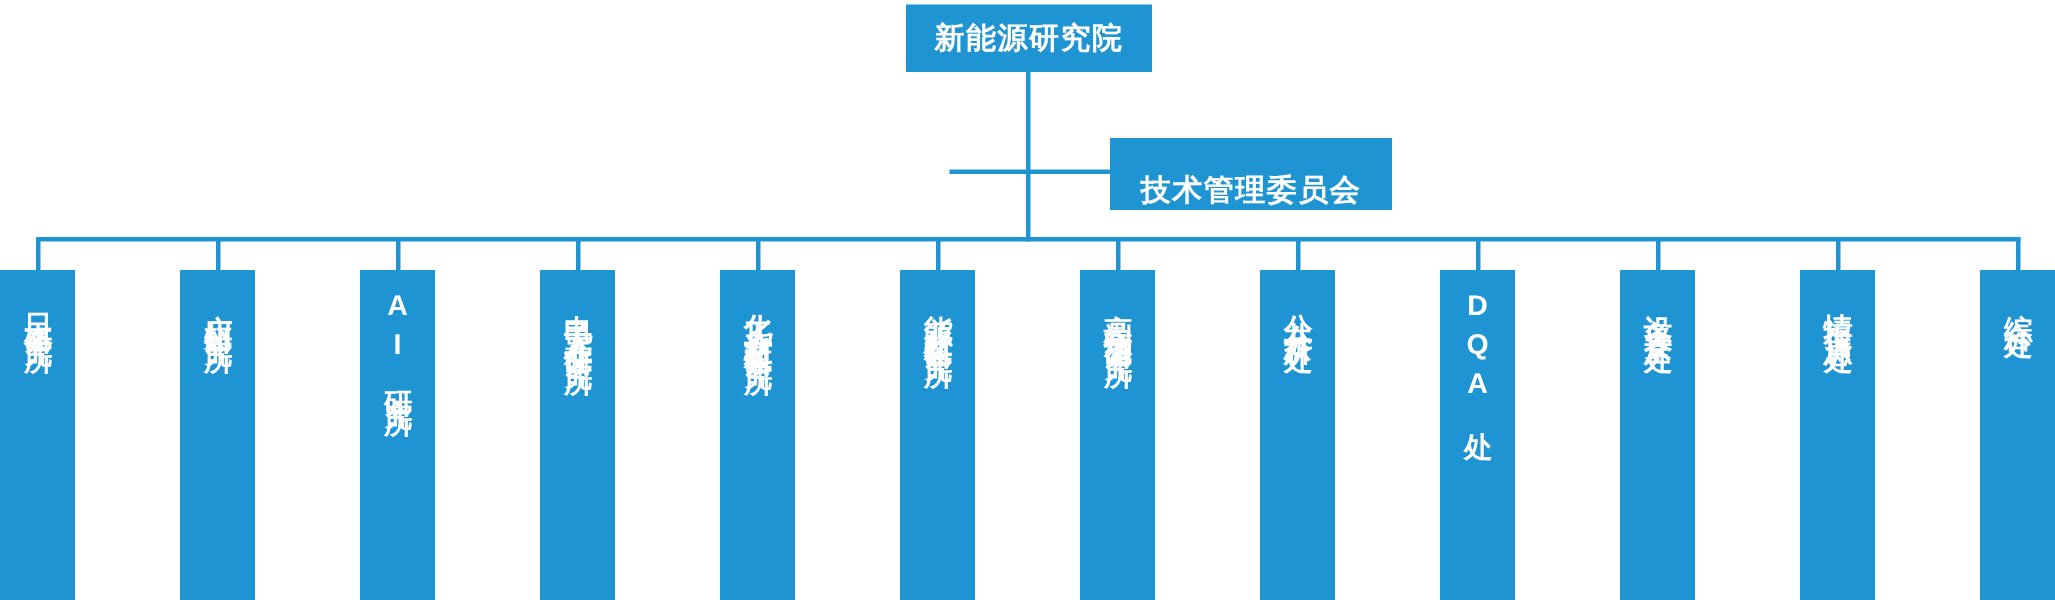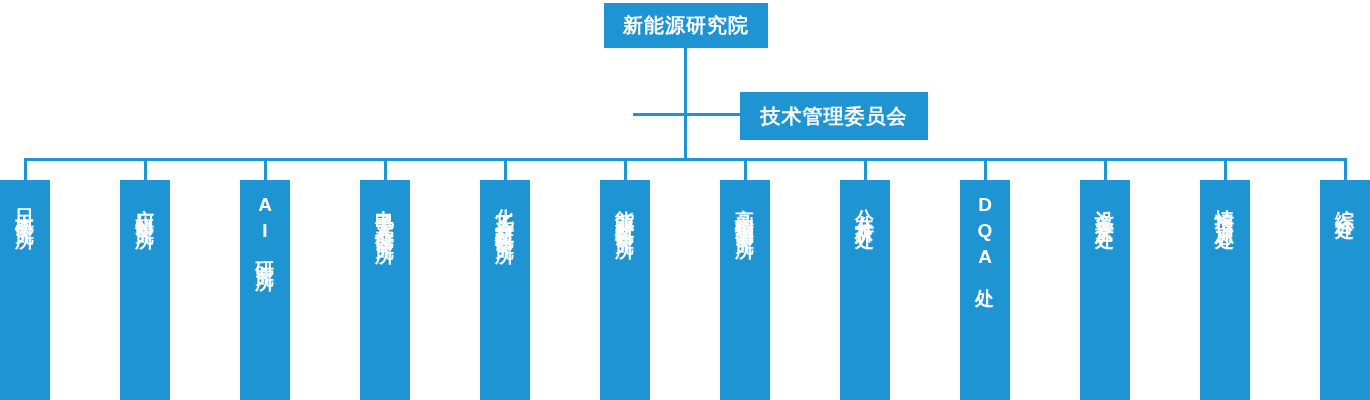--- a/index.html
+++ b/index.html
@@ -25,21 +25,21 @@
   }
   .root-box {
     left: 604px; top: 3px; width: 164px; height: 45px;
     font-size: 20px; letter-spacing: 1px;
   }
   .committee-box {
     top: 92px; height: 48px;
     font-size: 20px; letter-spacing: 1px;
   }
   .committee-left  { left: 440px; width: 193px; }
-  .committee-right { left: 740px; width: 188px; }
+  .committee-right { left: 740px; width: 188px; align-items: flex-end; }
   .line {
     position: absolute;
     background: var(--blue);
   }
   .line-root-drop   { left: 684px; top: 48px; width: 3px; height: 113px; }
   .line-committees  { left: 633px; top: 113px; width: 107px; height: 3px; }
   .line-rail        { left: 24px;  top: 158px; width: 1323px; height: 3px; }
   .line-dept-drop   { top: 158px; width: 3px; height: 24px; }
   .dept-box {
     position: absolute;

